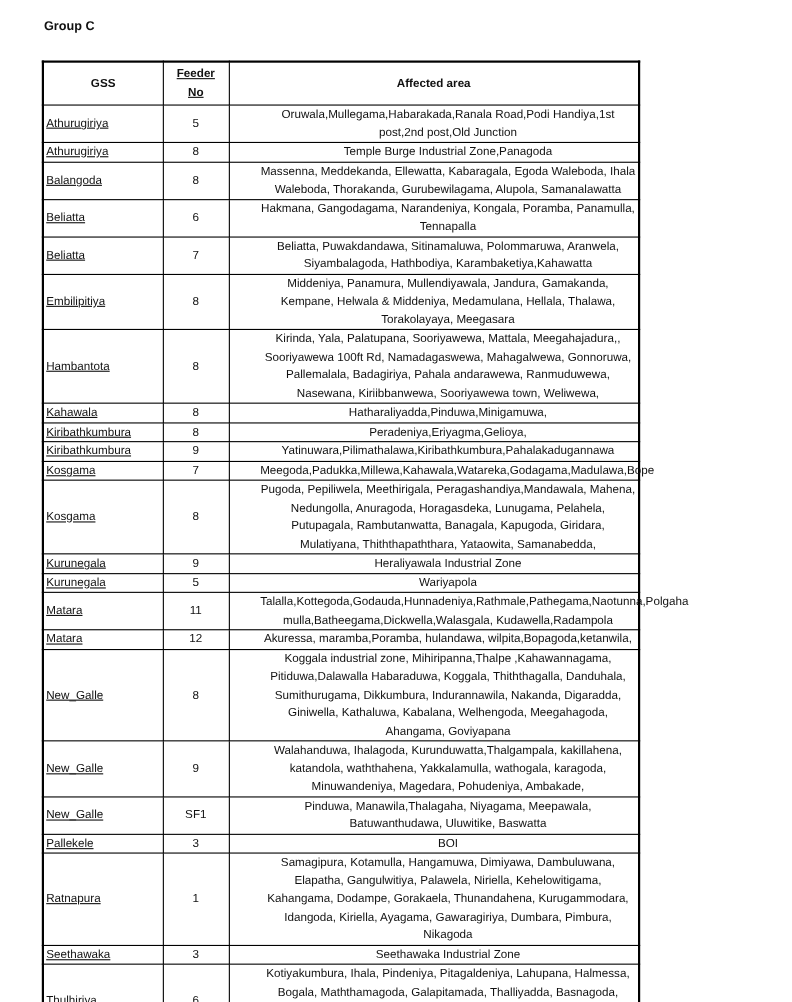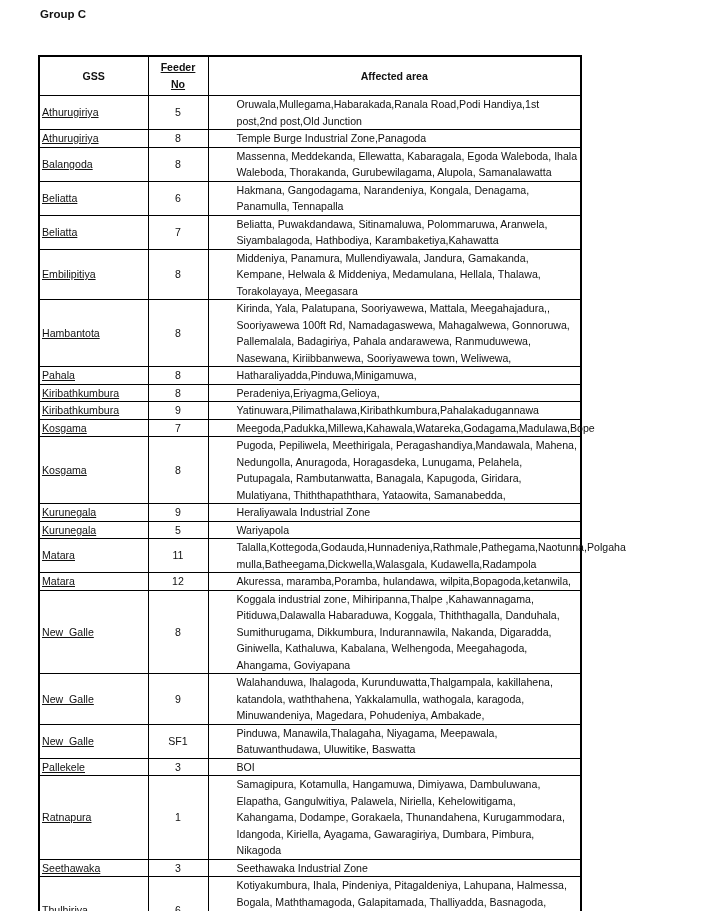--- a/index.html
+++ b/index.html
@@ -1,26 +1,26 @@
 <!DOCTYPE html>
 <html><head>
 <meta charset="utf-8">
 <style>
   html, body { margin: 0; padding: 0; background: #ffffff; }
   body { width: 720px; height: 911px; position: relative; overflow: hidden;
          font-family: "Liberation Sans", sans-serif; color: #111; }
-  .title { position: absolute; left: 40px; top: 8px; font-size: 11.5px; font-weight: bold; }
+  .title { position: absolute; left: 40px; top: 18px; font-size: 11.5px; font-weight: bold; }
   table { position: absolute; left: 38px; top: 43px; width: 544px;
           border-collapse: collapse; border: 2.5px solid #000; table-layout: fixed; margin-top: 12px; }
   col.c1 { width: 109px; } col.c2 { width: 60px; } col.c3 { width: auto; }
   th, td { border: 1.6px solid #000; font-size: 10.6px; line-height: 16.5px; padding: 0 2px; vertical-align: middle; }
   th { font-weight: bold; text-align: center; height: 38px; line-height: 17px; }
   td.gss { text-align: left; text-decoration: underline; }
   td.feeder { text-align: center; }
-  td.area { text-align: left; padding-left: 28px; }
+  td.area { text-align: center; padding-left: 28px; }
 </style>
 </head>
 <body>
 
 <div class="title">Group C</div>
 
 <table>
   <colgroup>
       <col class="c1">
       <col class="c2">
@@ -45,39 +45,39 @@
         <td class="area">Temple Burge Industrial Zone,Panagoda</td>
       </tr>
       <tr>
         <td class="gss">Balangoda</td>
         <td class="feeder">8</td>
         <td class="area">Massenna, Meddekanda, Ellewatta, Kabaragala, Egoda Waleboda, Ihala Waleboda, Thorakanda, Gurubewilagama, Alupola, Samanalawatta</td>
       </tr>
       <tr>
         <td class="gss">Beliatta</td>
         <td class="feeder">6</td>
-        <td class="area">Hakmana, Gangodagama, Narandeniya, Kongala, Denagama, Panamulla, Tennapalla</td>
+        <td class="area">Hakmana, Gangodagama, Narandeniya, Kongala, Poramba, Panamulla, Tennapalla</td>
       </tr>
       <tr>
         <td class="gss">Beliatta</td>
         <td class="feeder">7</td>
         <td class="area">Beliatta, Puwakdandawa, Sitinamaluwa, Polommaruwa, Aranwela, Siyambalagoda, Hathbodiya, Karambaketiya,Kahawatta</td>
       </tr>
       <tr>
         <td class="gss">Embilipitiya</td>
         <td class="feeder">8</td>
         <td class="area">Middeniya, Panamura, Mullendiyawala, Jandura, Gamakanda, Kempane, Helwala &amp; Middeniya, Medamulana, Hellala, Thalawa, Torakolayaya, Meegasara</td>
       </tr>
       <tr>
         <td class="gss">Hambantota</td>
         <td class="feeder">8</td>
         <td class="area">Kirinda, Yala, Palatupana, Sooriyawewa, Mattala, Meegahajadura,, Sooriyawewa 100ft Rd, Namadagaswewa, Mahagalwewa, Gonnoruwa, Pallemalala, Badagiriya, Pahala andarawewa, Ranmuduwewa, Nasewana, Kiriibbanwewa, Sooriyawewa town, Weliwewa,</td>
       </tr>
       <tr>
-        <td class="gss">Pahala</td>
+        <td class="gss">Kahawala</td>
         <td class="feeder">8</td>
         <td class="area">Hatharaliyadda,Pinduwa,Minigamuwa,</td>
       </tr>
       <tr>
         <td class="gss">Kiribathkumbura</td>
         <td class="feeder">8</td>
         <td class="area">Peradeniya,Eriyagma,Gelioya,</td>
       </tr>
       <tr>
         <td class="gss">Kiribathkumbura</td>

